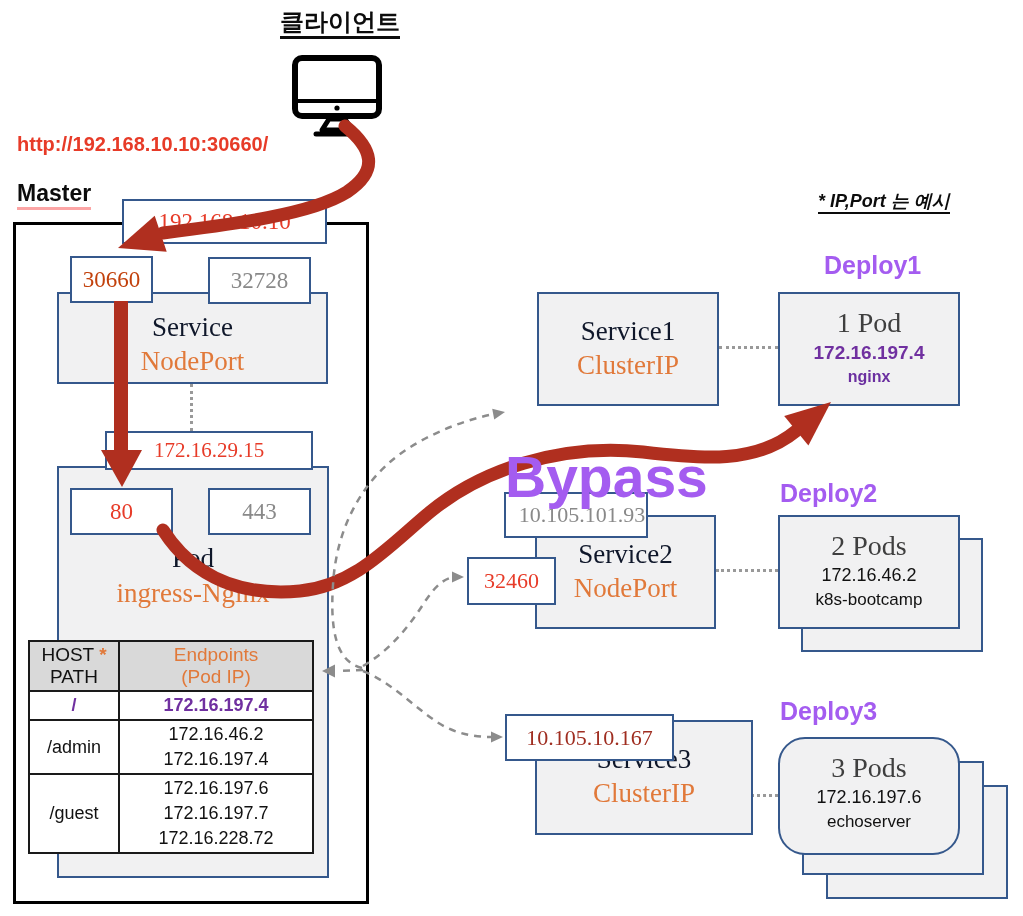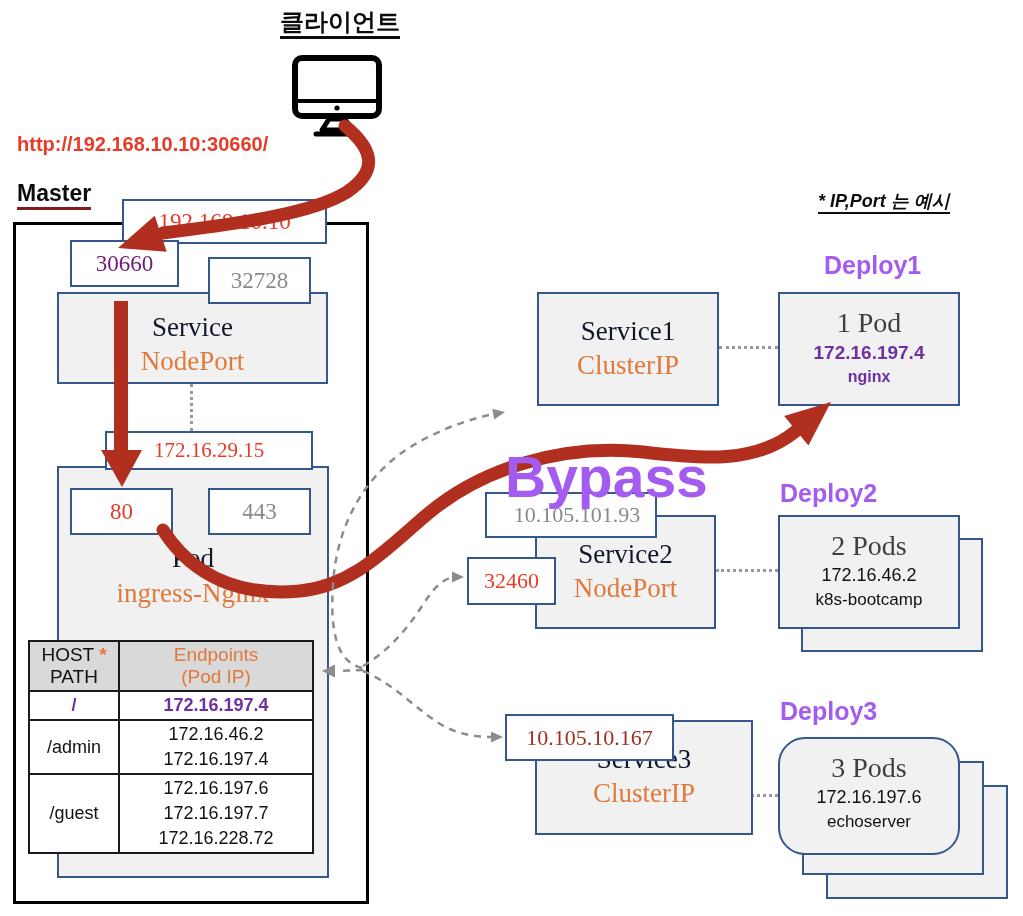--- a/index.html
+++ b/index.html
@@ -11,30 +11,30 @@
   .wbox{position:absolute;background:#fff;border:2px solid #35588C;box-sizing:border-box;text-align:center;
         font-family:"Liberation Serif",serif;z-index:3;}
   .abs{position:absolute;}
 
   
   .client-title{left:275px;top:6px;width:130px;text-align:center;font-size:24px;font-weight:700;color:#0c0c0c;}
   .client-title span{border-bottom:3px solid #0c0c0c;padding-bottom:1px;}
   .monitor{left:291px;top:54px;width:92px;height:84px;}
   .url{left:17px;top:133px;font-size:20px;font-weight:700;color:#E73B28;}
   .master-label{left:17px;top:180px;font-size:23px;font-weight:700;color:#0c0c0c;}
-  .master-label span{border-bottom:3px solid #7f1d1d;padding-bottom:1px;}
+  .master-label span{border-bottom:3px solid #fca5a5;padding-bottom:1px;}
   .note{left:818px;top:189px;width:190px;font-size:18px;font-weight:700;font-style:italic;color:#0c0c0c;}
   .note span{border-bottom:2px solid #0c0c0c;padding-bottom:1px;}
 
   
   .master-box{left:13px;top:222px;width:356px;height:682px;border:3px solid #000;box-sizing:border-box;}
   .node-ip{left:122px;top:199px;width:205px;height:45px;font-size:23px;line-height:41px;color:#E73B28;}
   .svc-np{left:57px;top:292px;width:271px;height:92px;padding-top:16px;}
   .port{font-size:23px;line-height:43px;height:47px;}
-  .p30660{left:70px;top:240px;width:109px;color:#701a75;}
+  .p30660{left:70px;top:256px;width:83px;color:#c2410c;}
   .p32728{left:208px;top:257px;width:103px;color:#898989;}
   .dotted-v{left:190px;top:384px;height:47px;width:0;border-left:3px dotted #999;}
   .ingress-ip{left:105px;top:431px;width:208px;height:39px;font-size:21px;line-height:35px;color:#E73B28;}
   .pod-box{left:57px;top:466px;width:272px;height:412px;}
   .p80{left:70px;top:488px;width:103px;color:#E73B28;}
   .p443{left:208px;top:488px;width:103px;color:#898989;}
   .srf1{font-family:"Liberation Serif",serif;font-size:27px;color:#0f172a;line-height:34px;}
   .srf2{font-family:"Liberation Serif",serif;font-size:27px;color:#E1793A;line-height:34px;}
   .pod-title{left:57px;top:541px;width:272px;text-align:center;z-index:2;}
   .pod-sub{left:57px;top:576px;width:272px;text-align:center;z-index:2;}
@@ -51,21 +51,21 @@
   .r1{height:29px;}.r2{height:51px;}.r3{height:78px;}
 
   
   .deploy-label{font-size:25px;font-weight:700;color:#A45CF0;}
   .d1{left:780px;top:251px;margin-left:44px;}.d2{left:780px;top:479px;}.d3{left:780px;top:697px;}
   .service-box{padding-top:20px;}
   .s1{left:537px;top:292px;width:182px;height:114px;}
   .s2{left:535px;top:515px;width:181px;height:114px;}
   .s3{left:535px;top:720px;width:218px;height:115px;}
   .ip1{left:506px;top:389px;width:172px;height:45px;font-size:22px;line-height:41px;color:#9F2D20;}
-  .ip2{left:485px;top:492px;width:172px;height:46px;font-size:22px;line-height:42px;color:#898989;padding-left:12px;}
+  .ip2{left:504px;top:492px;width:144px;height:46px;font-size:22px;line-height:42px;color:#898989;padding-left:12px;}
   .ip3{left:505px;top:714px;width:169px;height:47px;font-size:22px;line-height:43px;color:#9F2D20;}
   .np2{left:467px;top:557px;width:89px;height:48px;font-size:22px;line-height:44px;color:#E73B28;}
   .podbig{font-family:"Liberation Serif",serif;font-size:28px;color:#3F3F3F;line-height:34px;margin-top:12px;}
   .pd1{left:778px;top:292px;width:182px;height:114px;z-index:2;}
   .pd2{left:778px;top:515px;width:182px;height:114px;z-index:2;}
   .pd3{left:778px;top:737px;width:182px;height:118px;z-index:2;border-radius:27px;}
   .shadow{z-index:0;}
   .sh2a{left:801px;top:538px;width:182px;height:114px;}
   .sh3a{left:802px;top:761px;width:182px;height:114px;}
   .sh3b{left:826px;top:785px;width:182px;height:114px;}

